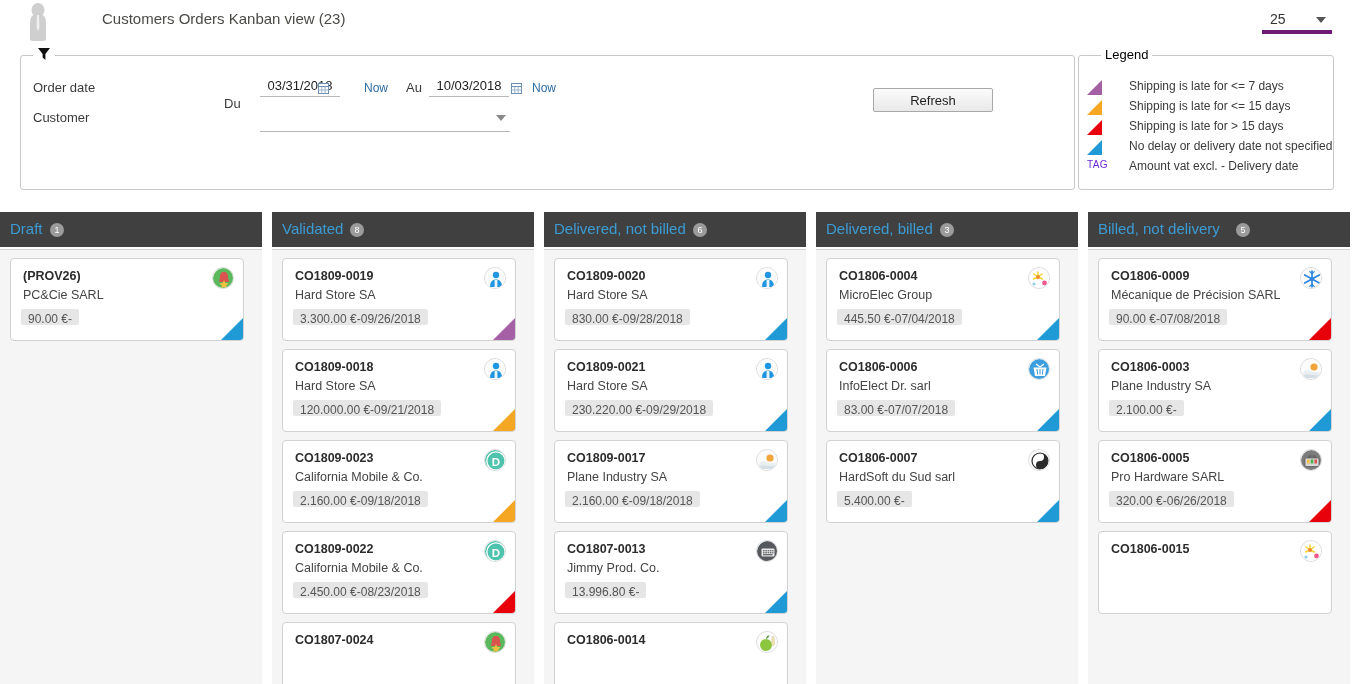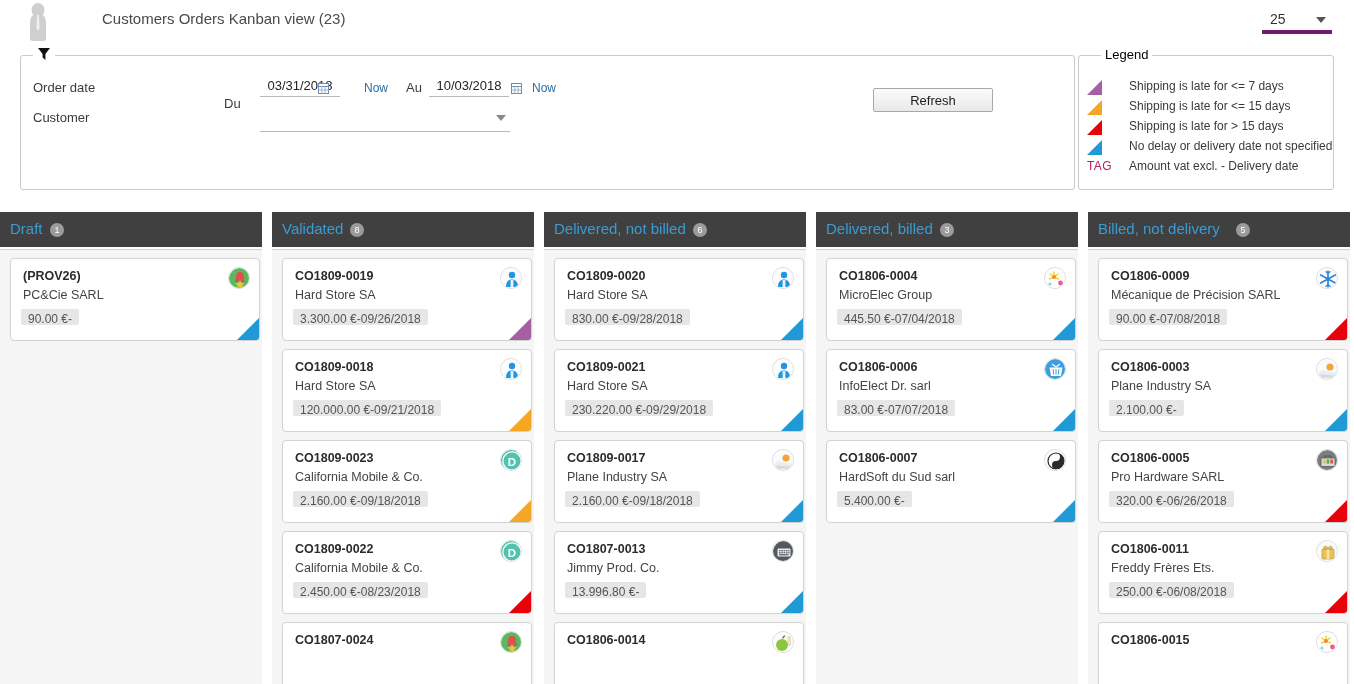--- a/index.html
+++ b/index.html
@@ -83,21 +83,21 @@
     border:1px solid #c9c9c9; border-radius:3px; background:#fff;
   }
   .legend-title {
     position:absolute; left:22px; top:-9px; background:#fff; padding:0 4px;
     font-size:13px; color:#000000;
   }
   .legend-row { position:absolute; left:8px; height:18px; width:244px; }
   .legend-swatch { position:absolute; left:0; top:2px; width:15px; height:15px; }
   .legend-tag {
     position:absolute; left:0; top:1px; width:28px;
-    font-size:12px; color:#be185d; letter-spacing:.4px;
+    font-size:10px; color:#6d28d9; letter-spacing:.4px;
   }
   .legend-text {
     position:absolute; left:42px; top:1px;
     font-size:12px; color:#3a3a3a; white-space:nowrap;
   }
 
   
   .board { position:absolute; left:0; top:212px; width:1354px; height:472px; }
   .col { position:absolute; top:0; width:262px; height:472px; }
   .col-head {
@@ -113,21 +113,21 @@
     background:#9b9b9b; color:#fff; border-radius:8px;
     font-size:9px; line-height:14px; text-align:center;
   }
   .col-body {
     position:absolute; left:0; top:37px; width:100%; height:435px;
     background:#f5f5f5; border-top:1px solid #d0d0d0;
     overflow:hidden;
   }
 
   .card {
-    position:relative; margin:8px 2px 0 10px; height:83px;
+    position:relative; margin:8px 18px 0 10px; height:83px;
     background:#fff; border:1px solid #d2d2d2; border-radius:4px;
     overflow:hidden;
   }
   .card .cid {
     position:absolute; left:12px; top:10px;
     font-size:12.5px; font-weight:bold; color:#2c2c2c; white-space:nowrap;
   }
   .card .cname {
     position:absolute; left:12px; top:29px;
     font-size:12.5px; color:#444; white-space:nowrap;
@@ -541,34 +541,20 @@
                 <circle cx="11" cy="11" r="11" fill="#7c7c7c"></circle>
                 <rect x="4" y="8" width="14" height="8.5" rx="1" fill="#d9d9d9" stroke="#5a5a5a" stroke-width="0.8"></rect>
                 <path d="M8 8 L8 6 L14 6 L14 8" fill="none" stroke="#5a5a5a" stroke-width="1.2"></path>
                 <rect x="6" y="9.5" width="2.6" height="4" fill="#f0c040"></rect>
                 <rect x="9.7" y="9.5" width="2.6" height="4" fill="#4caf50"></rect>
                 <rect x="13.4" y="9.5" width="2.6" height="4" fill="#e05252"></rect>
               </svg>
             </span>
           </div>
           <div class="card">
-            <span class="cid">CO1806-0011</span>
-            <span class="cname">Freddy Frères Ets.</span>
-            <span class="ctag">250.00 €-06/08/2018</span>
-            <span class="corner" style="border-bottom:22px solid #e8000b"></span>
-            <span class="avatar">
-              <svg width="22" height="22" viewBox="0 0 22 22">
-                <circle cx="11" cy="11" r="11" fill="#fbfbfb"></circle>
-                <rect x="5" y="8" width="12" height="10" rx="1" fill="#e8c25c" stroke="#b99532" stroke-width="0.7"></rect>
-                <rect x="9.6" y="8" width="2.8" height="10" fill="#f5e3a8"></rect>
-                <path d="M7 8 C6 4.5 10 4 11 7.8 C12 4 16 4.5 15 8 Z" fill="#e8c25c" stroke="#b99532" stroke-width="0.7"></path>
-              </svg>
-            </span>
-          </div>
-          <div class="card">
             <span class="cid">CO1806-0015</span>
             <span class="avatar">
               <svg width="22" height="22" viewBox="0 0 22 22">
                 <circle cx="11" cy="11" r="11" fill="#fdfdfd"></circle>
                 <g stroke="#f5d431" stroke-width="1.5" stroke-linecap="round">
                   <line x1="9" y1="9" x2="9" y2="4"></line>
                   <line x1="9" y1="9" x2="5" y2="6"></line>
                   <line x1="9" y1="9" x2="13" y2="6"></line>
                   <line x1="9" y1="9" x2="4.5" y2="11"></line>
                   <line x1="9" y1="9" x2="13.5" y2="11"></line>

